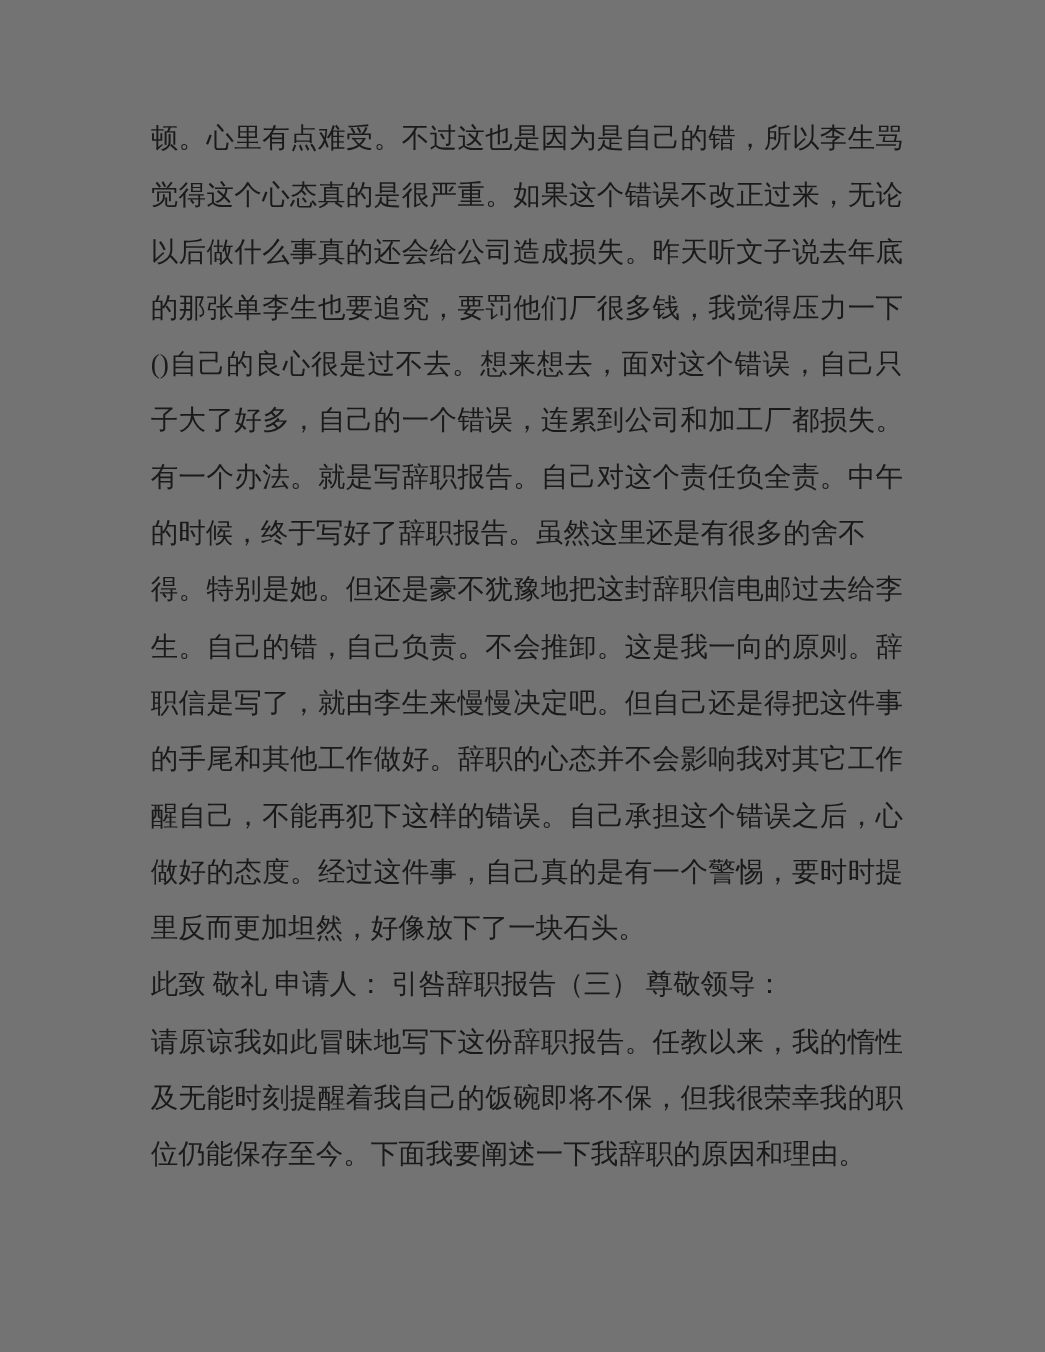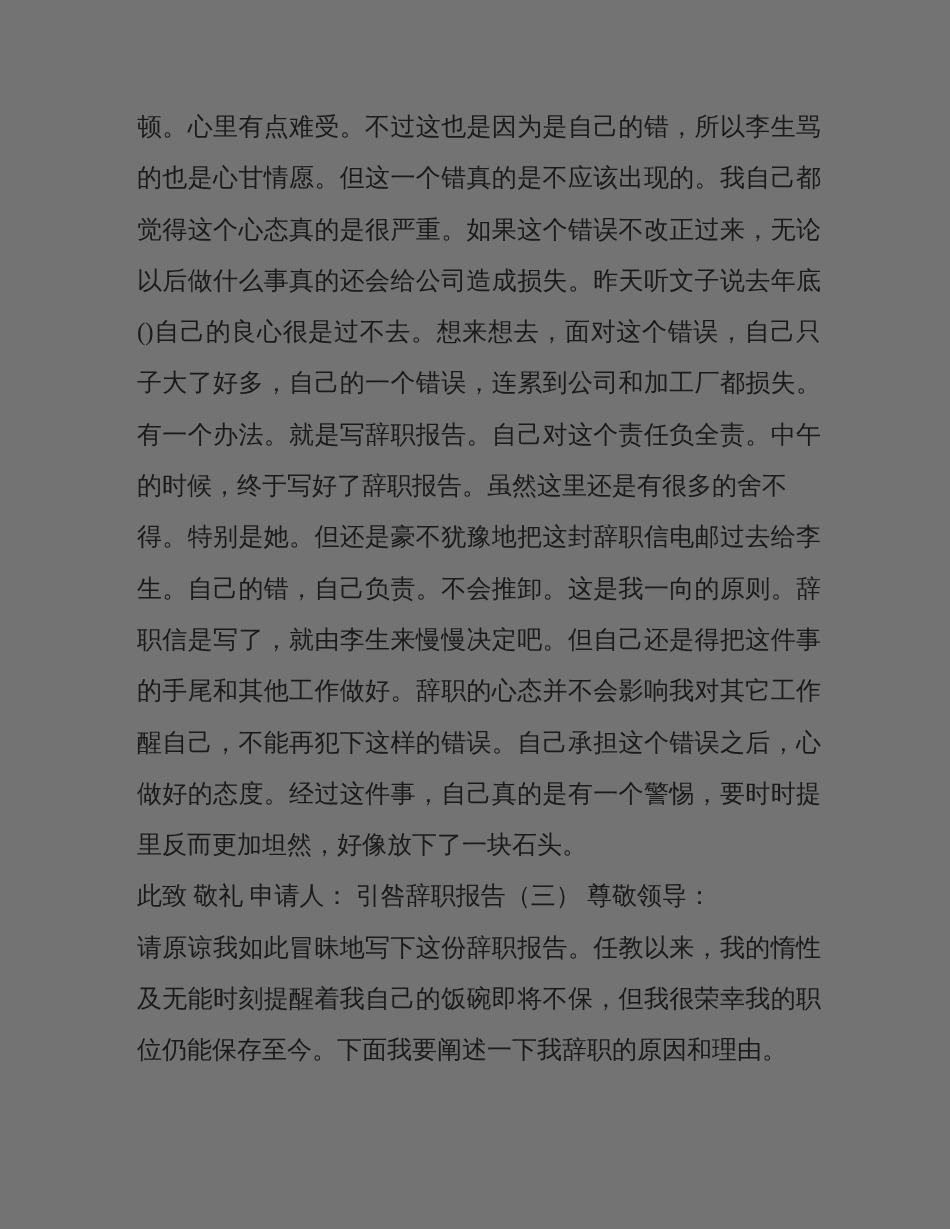--- a/index.html
+++ b/index.html
@@ -42,23 +42,23 @@
     text-align: right;
     text-align-last: left;
   }
 </style>
 </head>
 <body>
 
 <div class="doc-page">
   <div class="text-block">
     <div class="line">顿。心里有点难受。不过这也是因为是自己的错，所以李生骂</div>
-    <div class="line">的也是心甘情愿。但这一个错真的是不应该出现的。我自己都</div>
     <div class="line">觉得这个心态真的是很严重。如果这个错误不改正过来，无论</div>
     <div class="line">以后做什么事真的还会给公司造成损失。昨天听文子说去年底</div>
+    <div class="line">的那张单李生也要追究，要罚他们厂很多钱，我觉得压力一下</div>
     <div class="line">()自己的良心很是过不去。想来想去，面对这个错误，自己只</div>
     <div class="line">子大了好多，自己的一个错误，连累到公司和加工厂都损失。</div>
     <div class="line">有一个办法。就是写辞职报告。自己对这个责任负全责。中午</div>
     <div class="line short">的时候，终于写好了辞职报告。虽然这里还是有很多的舍不</div>
     <div class="line">得。特别是她。但还是豪不犹豫地把这封辞职信电邮过去给李</div>
     <div class="line">生。自己的错，自己负责。不会推卸。这是我一向的原则。辞</div>
     <div class="line">职信是写了，就由李生来慢慢决定吧。但自己还是得把这件事</div>
     <div class="line">的手尾和其他工作做好。辞职的心态并不会影响我对其它工作</div>
     <div class="line">醒自己，不能再犯下这样的错误。自己承担这个错误之后，心</div>
     <div class="line">做好的态度。经过这件事，自己真的是有一个警惕，要时时提</div>

